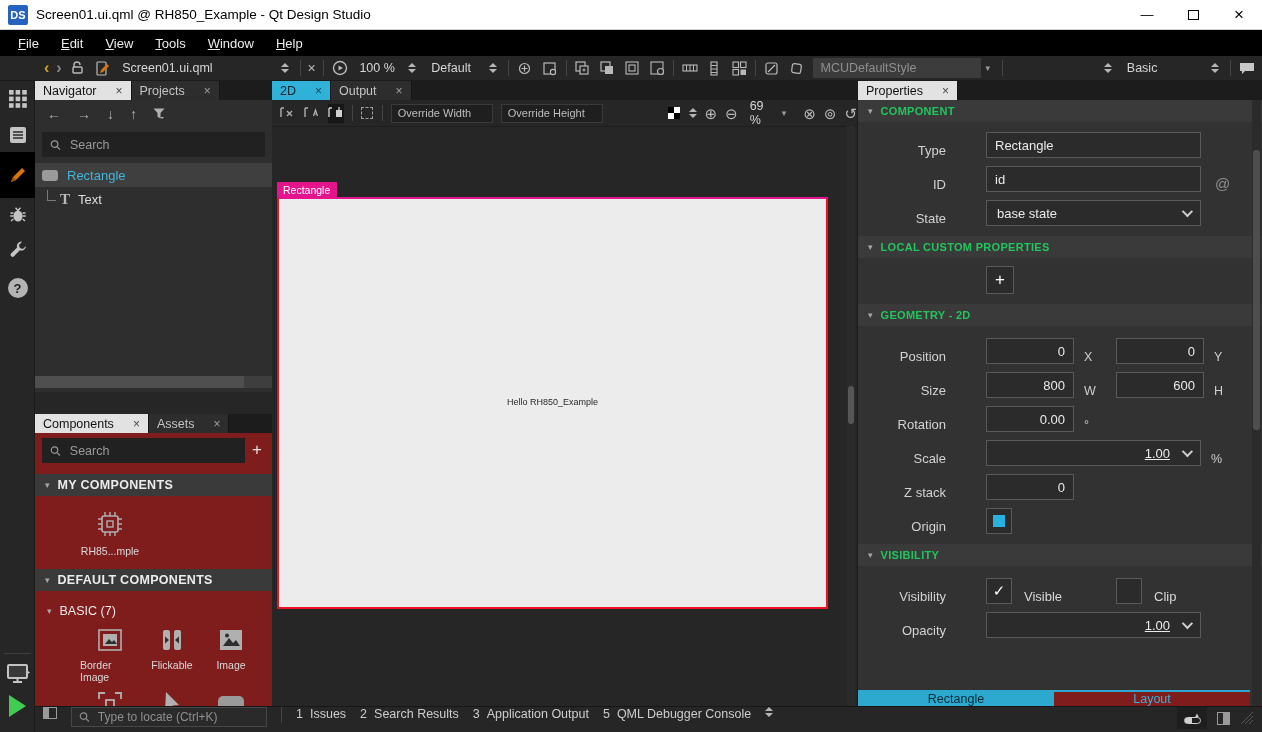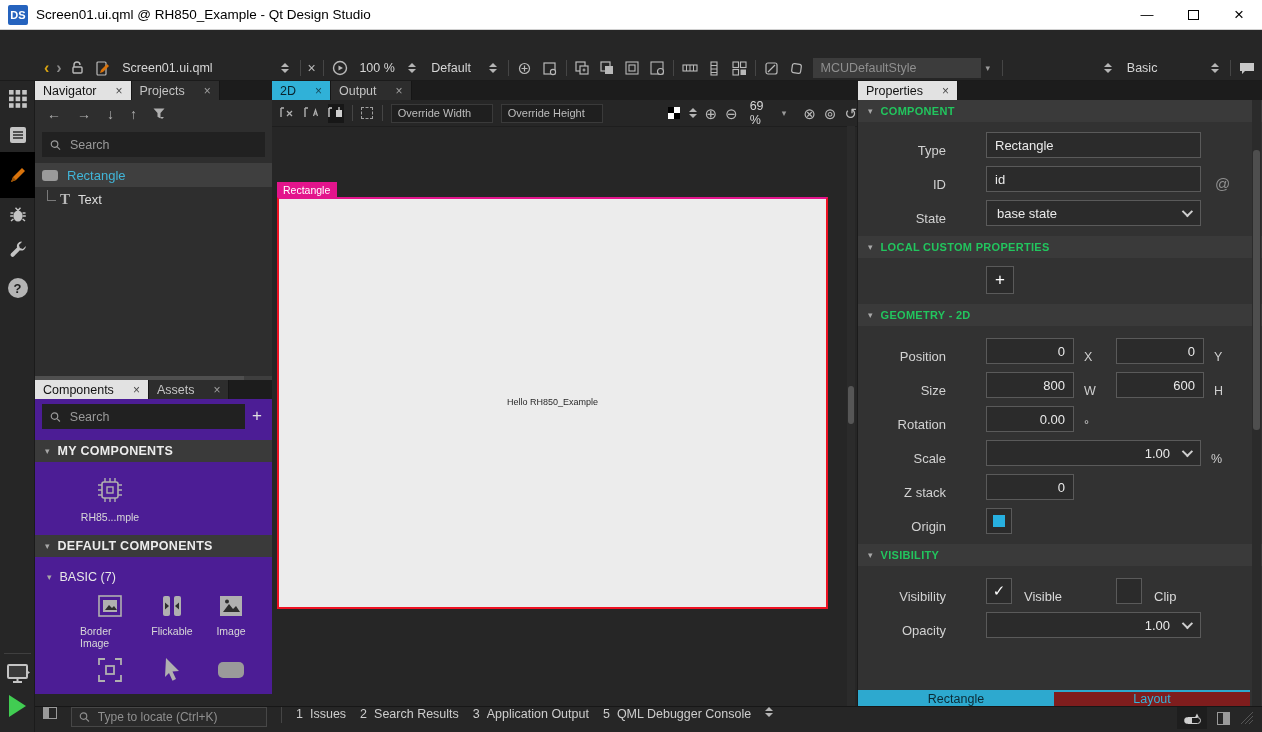--- a/index.html
+++ b/index.html
@@ -61,21 +61,21 @@
   .searchbox input::placeholder{color:#9a9a9a;}
   .tree-row{position:absolute;left:0;right:0;height:24px;display:flex;align-items:center;font-size:13px;color:#dcdcdc;}
   .tree-row.sel{background:#3f3f3f;color:#41b5d8;}
   .rect-chip{width:16px;height:11px;background:#9a9a9a;border-radius:3px;margin:0 9px 0 7px;}
   .elbow{width:9px;height:11px;border-left:1px solid #7a7a7a;border-bottom:1px solid #7a7a7a;margin:-8px 4px 0 12px;}
   .t-glyph{font-family:"Liberation Serif",serif;font-weight:bold;color:#b9b9b9;font-size:15px;margin-right:8px;}
   .splitter{position:absolute;left:0;bottom:4px;width:237px;height:12px;background:#4f4f4f;}
   .splitter .dkr{position:absolute;right:0;top:0;width:28px;height:12px;background:#3e3e3e;}
 
   
-  #components{left:35px;top:380px;width:237px;height:314px;background:#4c1d95;overflow:hidden;}
+  #components{left:35px;top:414px;width:237px;height:314px;background:#7f1d1d;overflow:hidden;}
   .sect-head{position:absolute;left:0;right:0;height:22px;background:#3a3a3a;display:flex;align-items:center;gap:8px;padding-left:10px;}
   .sect-head .car{font-size:9px;color:#a8a8a8;}
   .sect-head .ttl{font-size:12.5px;font-weight:bold;color:#ececec;letter-spacing:.3px;}
   .sub-head{position:absolute;display:flex;align-items:center;gap:8px;padding-left:12px;height:20px;}
   .comp-cell{position:absolute;width:60px;display:flex;flex-direction:column;align-items:center;gap:6px;color:#d8d8d8;font-size:10.5px;}
   .plus-btn{position:absolute;color:#e0e0e0;font-size:17px;}
 
   
   #canvasp{left:272px;top:81px;width:585px;height:625px;background:#262626;}
   .c-tools{position:absolute;left:0;top:19px;right:0;height:27px;display:flex;align-items:center;gap:8px;padding-left:8px;border-bottom:1px solid #1e1e1e;background:#262626;}
@@ -102,21 +102,21 @@
   .prow{display:flex;align-items:flex-end;height:26px;margin-top:8px;}
   .plabel{width:88px;text-align:right;font-size:13px;color:#d2d2d2;flex:none;}
   .pgap{width:40px;flex:none;}
   .pinput{height:26px;background:#2b2b2b;border:1px solid #5a5a5a;color:#eaeaea;font-size:13px;padding:0 8px;outline:0;}
   .pinput.wide{width:215px;}
   .pinput.narrow{width:88px;text-align:right;}
   .unit{width:42px;padding-left:10px;font-size:12.5px;color:#cfcfcf;flex:none;}
   .annot-btn{width:215px;height:26px;background:#2b2b2b;border:1px solid #5a5a5a;color:#eaeaea;font-size:13px;display:flex;align-items:center;justify-content:center;}
   .pcombo{width:215px;height:26px;background:#2b2b2b;border:1px solid #5a5a5a;display:flex;align-items:center;padding:0 10px;font-size:13px;color:#eaeaea;}
   .chev{width:8px;height:8px;border-right:2px solid #cfcfcf;border-bottom:2px solid #cfcfcf;transform:rotate(45deg) translateY(-2px);margin-left:12px;}
-  .pcombo .val-right{margin-left:auto;}
+  .pcombo .val-right{margin-left:auto;text-decoration:underline;}
   .at-sign{margin-left:14px;color:#8f8f8f;font-size:15px;}
   .sq-btn{width:28px;height:28px;border:1px solid #5a5a5a;background:#2b2b2b;display:flex;align-items:center;justify-content:center;color:#fff;font-size:17px;}
   .origin-sq{width:12px;height:12px;background:#27b0e0;}
   .cbox{width:26px;height:26px;border:1px solid #5a5a5a;background:#2b2b2b;display:flex;align-items:center;justify-content:center;color:#fff;font-size:15px;flex:none;}
   .cbox-label{margin-left:12px;font-size:13px;color:#d8d8d8;}
   .pb-tabs{position:absolute;left:0;right:12px;bottom:0;height:16px;display:flex;border-top:2px solid #2da9cf;}
   .pb-tab{flex:1;display:flex;align-items:center;justify-content:center;font-size:12.5px;overflow:hidden;}
   .pb-tab.on{background:#2da9cf;color:#0b2a35;}
   .pb-tab.off{background:#7f1d1d;color:#36b2d8;}
   .pscroll{position:absolute;right:1px;top:19px;bottom:0;width:9px;background:#2b2b2b;}
@@ -150,20 +150,28 @@
         </div>
       <div class="win-btn">
           <span class="max-glyph"></span>
         </div>
       <div class="win-btn" style="font-size:17px;">
           <span>×</span>
         </div>
     </div>
   </div>
 
+  <div id="menubar" class="abs">
+    <span class="mi">File</span>
+    <span class="mi">Edit</span>
+    <span class="mi">View</span>
+    <span class="mi">Tools</span>
+    <span class="mi">Window</span>
+    <span class="mi">Help</span>
+  </div>
 
   <div id="toolbar" class="abs">
     <span class="tb-glyph back">‹</span>
     <span class="tb-glyph fwd">›</span>
     <span class="tb-icon">
       <svg width="14" height="14" viewBox="0 0 14 14">
           <path d="M3 6 V4 a3 3 0 0 1 6 0" fill="none" stroke="#b9b9b9" stroke-width="1.4"></path>
           <rect x="2" y="6" width="9" height="6" rx="1" fill="none" stroke="#b9b9b9" stroke-width="1.4"></rect>
         </svg>
     </span>

